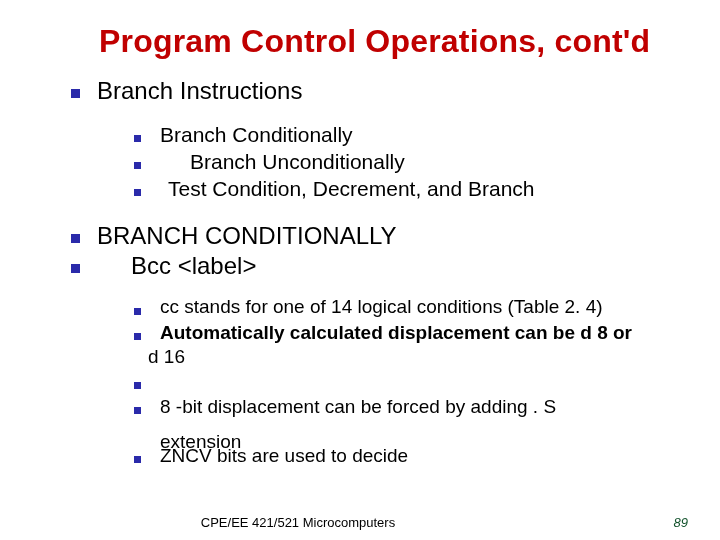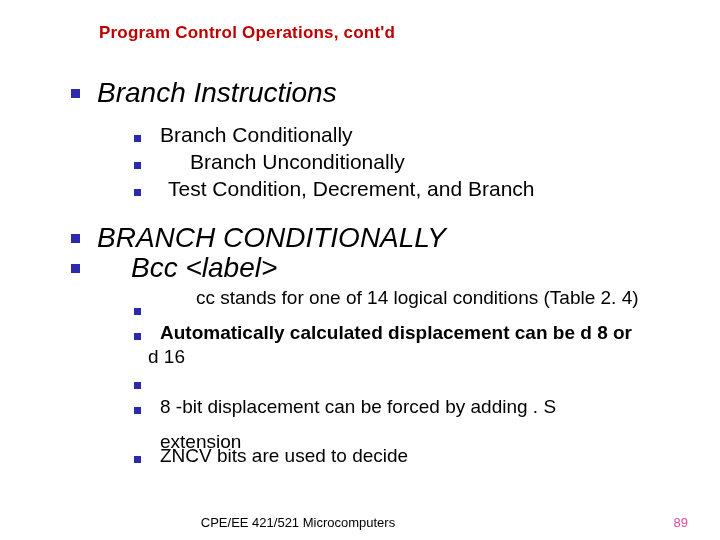--- a/index.html
+++ b/index.html
@@ -19,38 +19,37 @@
     box-sizing: border-box;
   }
   .line {
     position: absolute;
     white-space: nowrap;
   }
   .title {
     color: #c00000;
     font-family: Verdana, Geneva, sans-serif;
     font-weight: bold;
-    font-size: 17px;
+    font-size: 32px;
     top: 23px;
     left: 99px;
     letter-spacing: 0.2px;
   }
   .bullet {
     position: absolute;
     background: #2a2aaa;
     width: 9px;
     height: 9px;
   }
   .bullet.sm {
     width: 7px;
     height: 7px;
   }
   .lvl1 {
-    font-size: 28px;
-    font-style: italic;
+    font-size: 24px;
   }
   .lvl2 {
     font-size: 21px;
   }
   .lvl3 {
     font-size: 19px;
   }
   .footer-center {
     position: absolute;
     bottom: 10px;
@@ -58,21 +57,22 @@
     width: 596px;
     text-align: center;
     font-size: 13px;
     color: #000;
   }
   .footer-right {
     position: absolute;
     bottom: 10px;
     right: 32px;
     font-size: 13px;
-    color: #ec4899;
+    color: #14532d;
+    font-style: italic;
   }
 </style>
 </head>
 <body>
 
 <div class="slide">
 
   <div class="line title">Program Control Operations, cont'd</div>
 
   <div class="bullet" style="top:89px; left:71px;"></div>
@@ -86,21 +86,21 @@
 
   <div class="bullet sm" style="top:189px; left:134px;"></div>
   <div class="line lvl2" style="top:177px; left:168px;">Test Condition, Decrement, and Branch</div>
 
   <div class="bullet" style="top:234px; left:71px;"></div>
   <div class="bullet" style="top:264px; left:71px;"></div>
   <div class="line lvl1" style="top:222px; left:97px;">BRANCH CONDITIONALLY</div>
   <div class="line lvl1" style="top:252px; left:131px;">Bcc &lt;label&gt;</div>
 
   <div class="bullet sm" style="top:308px; left:134px;"></div>
-  <div class="line lvl3" style="top:287px; left:160px;margin-left:36px;">cc stands for one of 14 logical conditions (Table 2. 4)</div>
+  <div class="line lvl3" style="top:296px; left:160px;">cc stands for one of 14 logical conditions (Table 2. 4)</div>
 
   <div class="bullet sm" style="top:333px; left:134px;"></div>
   <div class="line lvl3" style="top:322px; left:160px;font-weight:bold;">Automatically calculated displacement can be d 8 or</div>
   <div class="line lvl3" style="top:346px; left:148px;">d 16</div>
 
   <div class="bullet sm" style="top:382px; left:134px;"></div>
 
   <div class="bullet sm" style="top:407px; left:134px;"></div>
   <div class="line lvl3" style="top:396px; left:160px;">8 -bit displacement can be forced by adding . S</div>
   <div class="line lvl3" style="top:420px; left:160px;margin-top:11px;">extension</div>

